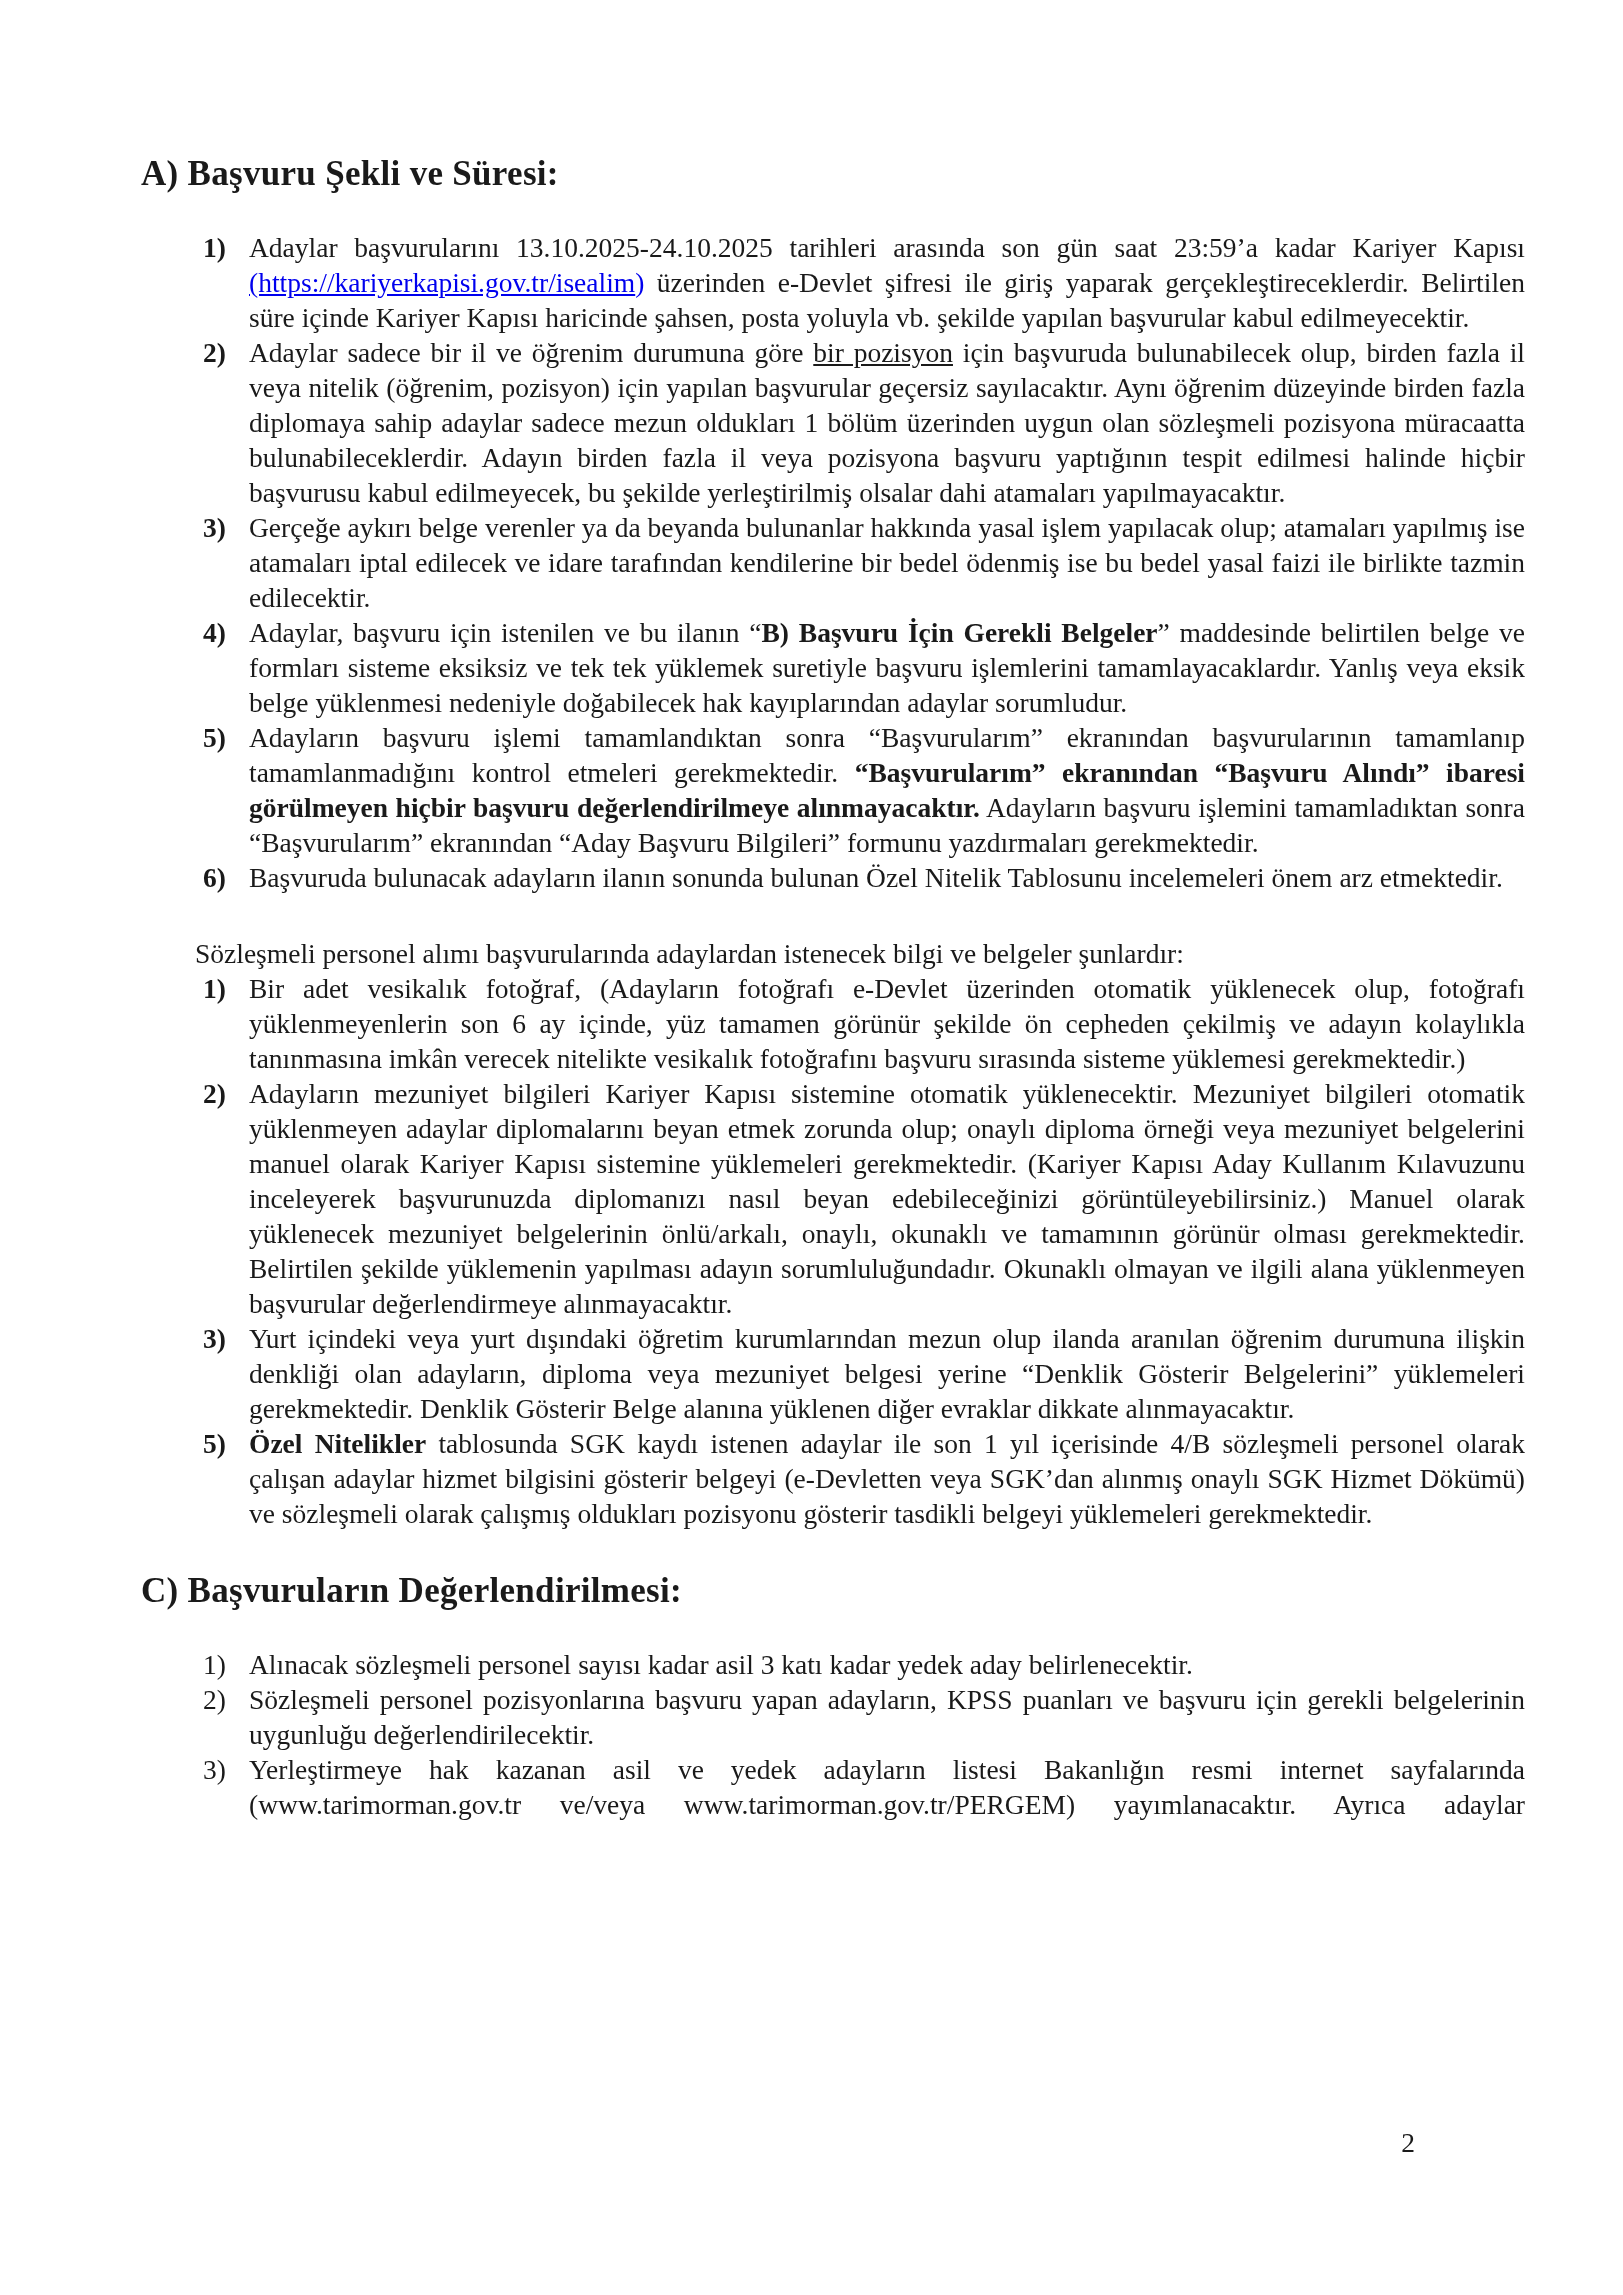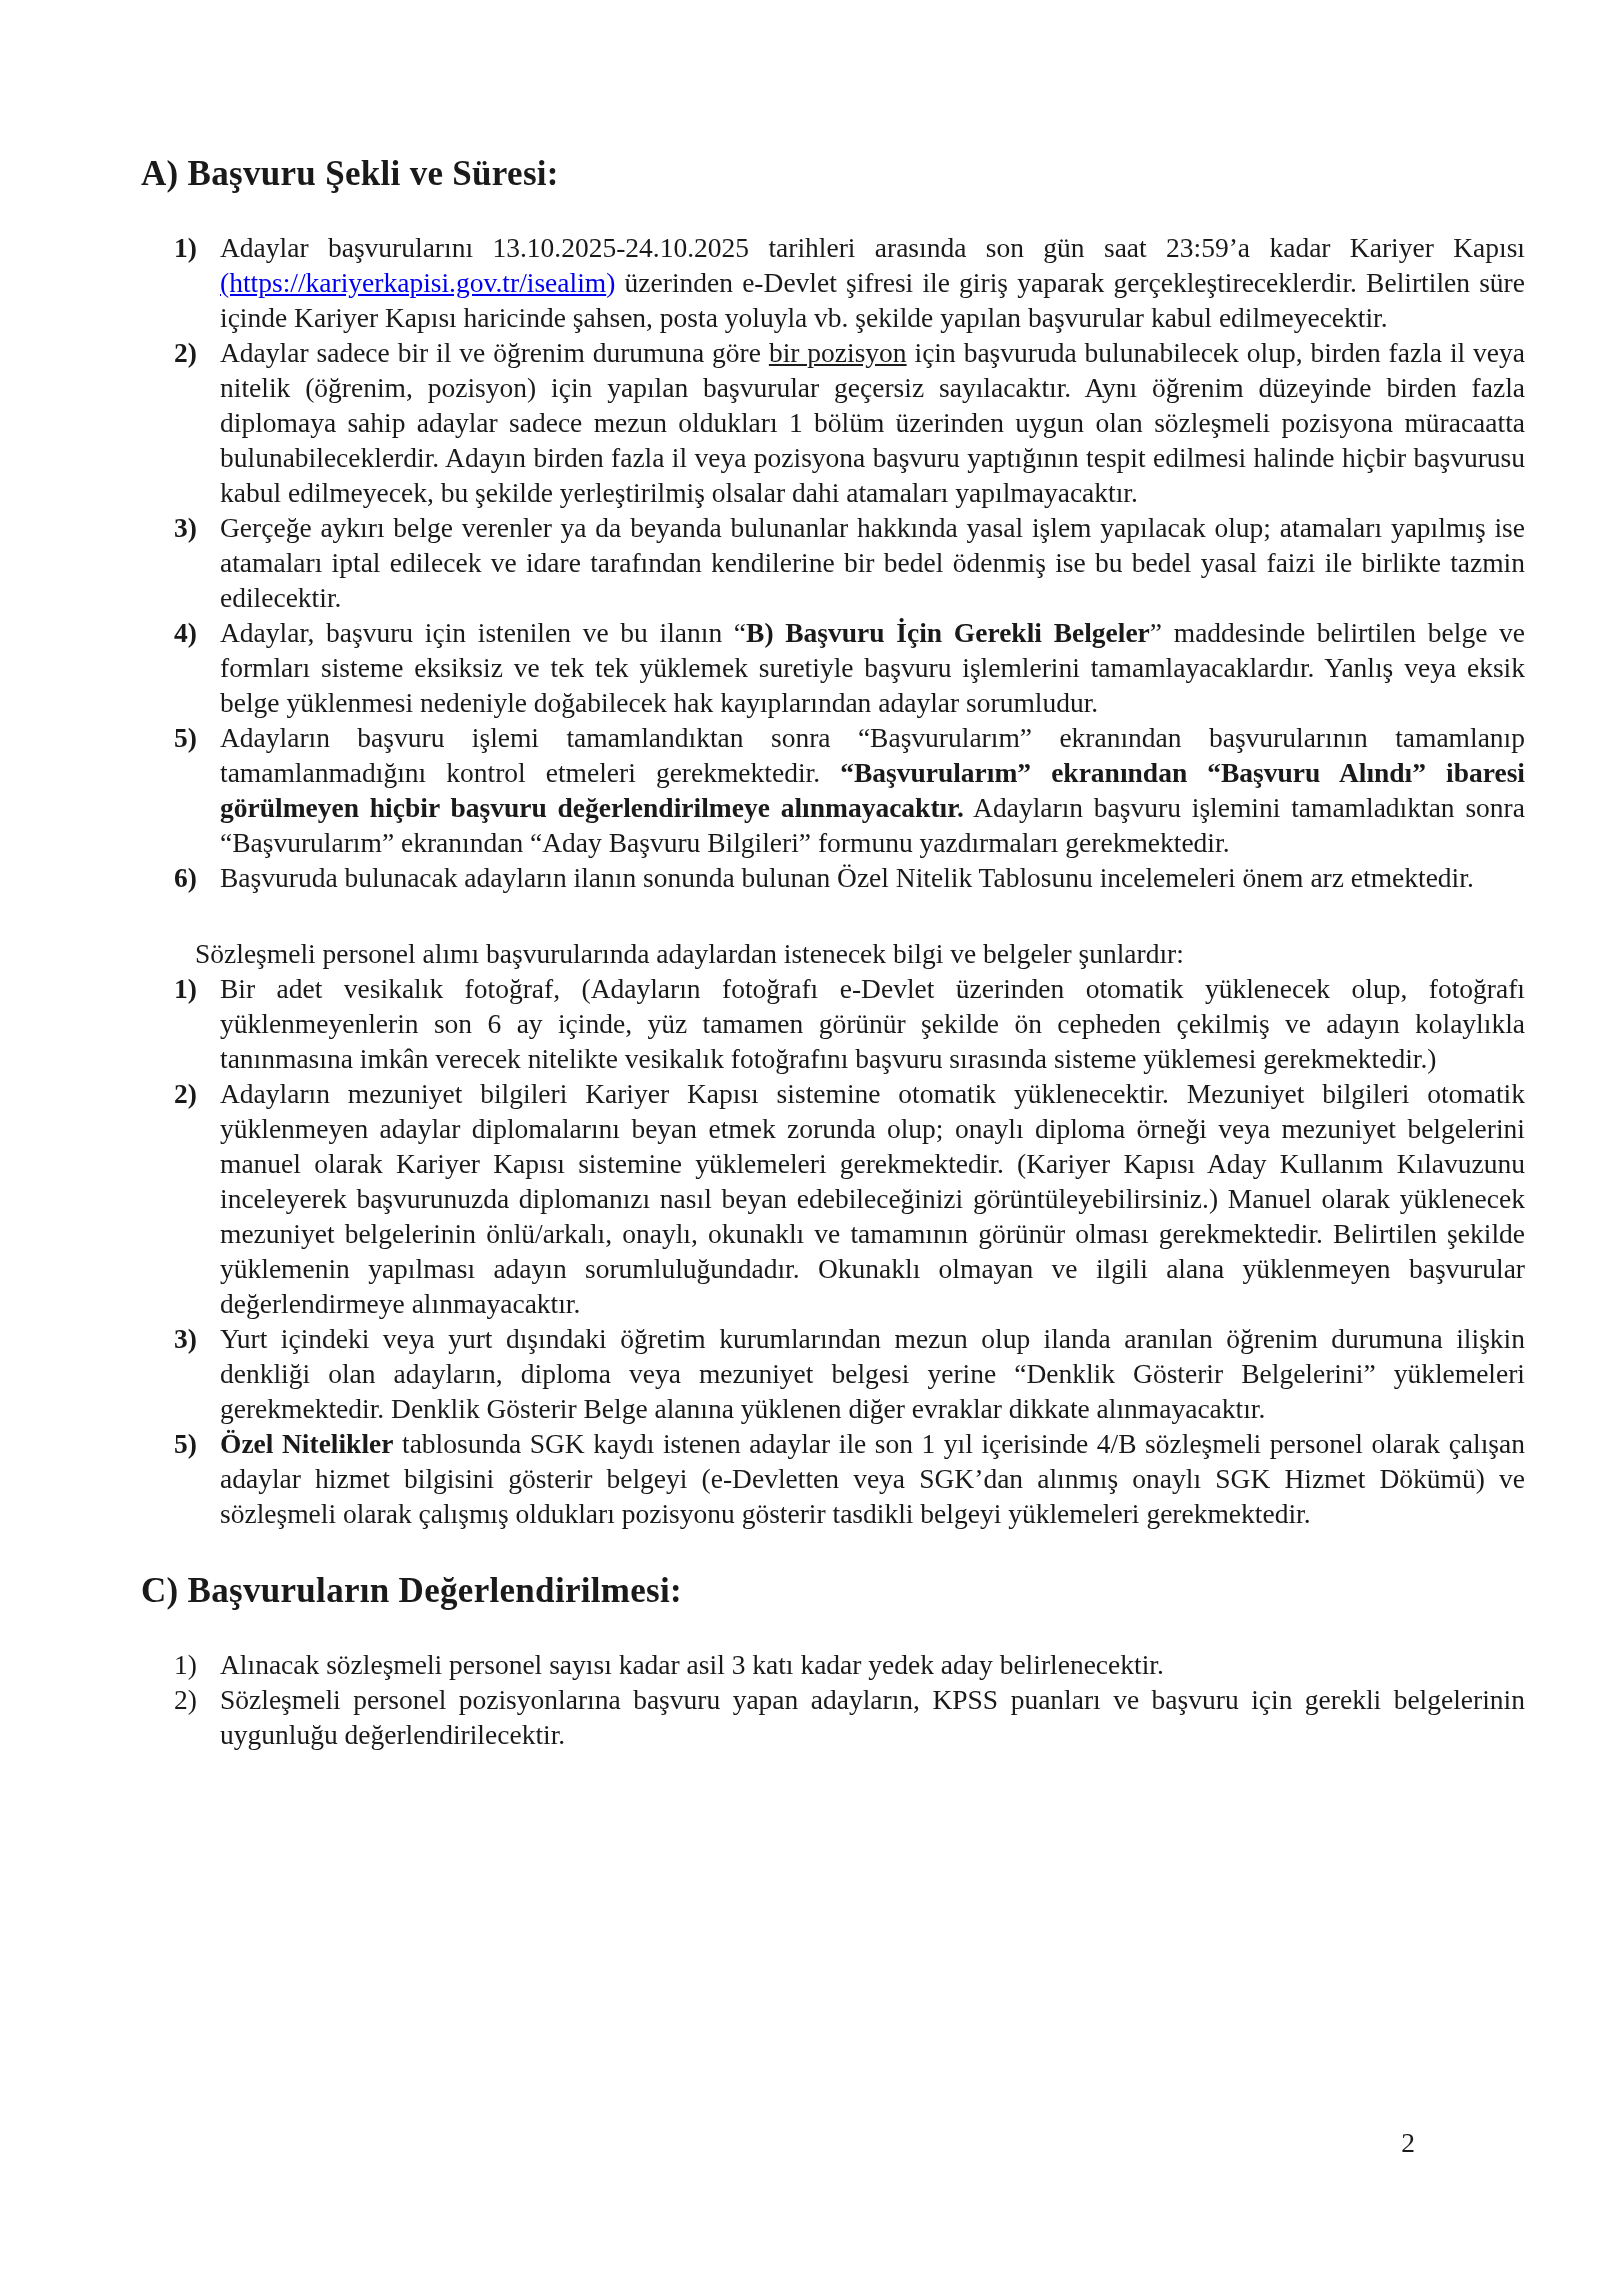--- a/index.html
+++ b/index.html
@@ -28,21 +28,21 @@
     font-weight: 700;
     margin: 0 0 37px 0;
     letter-spacing: 0.3px;
   }
   .sec-intro {
     margin: 0 0 0 54px;
     text-align: justify;
   }
   ol.items {
     list-style: none;
-    margin: 0 0 0 33px;
+    margin: 0 0 0 62px;
     padding: 0;
   }
   li.item {
     text-align: justify;
     padding-left: 46px;
     hyphens: none;
   }
   li.item.justify-last { text-align-last: justify; }
   .num {
     display: inline-block;
@@ -90,18 +90,19 @@
         <li class="item"><span class="num nb">2)</span><span class="txt"><span>Adayların mezuniyet bilgileri Kariyer Kapısı sistemine otomatik yüklenecektir. Mezuniyet bilgileri otomatik yüklenmeyen adaylar diplomalarını beyan etmek zorunda olup; onaylı diploma örneği veya mezuniyet belgelerini manuel olarak Kariyer Kapısı sistemine yüklemeleri gerekmektedir. (Kariyer Kapısı Aday Kullanım Kılavuzunu inceleyerek başvurunuzda diplomanızı nasıl beyan edebileceğinizi görüntüleyebilirsiniz.) Manuel olarak yüklenecek mezuniyet belgelerinin önlü/arkalı, onaylı, okunaklı ve tamamının görünür olması gerekmektedir. Belirtilen şekilde yüklemenin yapılması adayın sorumluluğundadır. Okunaklı olmayan ve ilgili alana yüklenmeyen başvurular değerlendirmeye alınmayacaktır.</span></span></li>
         <li class="item"><span class="num nb">3)</span><span class="txt"><span>Yurt içindeki veya yurt dışındaki öğretim kurumlarından mezun olup ilanda aranılan öğrenim durumuna ilişkin denkliği olan adayların, diploma veya mezuniyet belgesi yerine “Denklik Gösterir Belgelerini” yüklemeleri gerekmektedir. Denklik Gösterir Belge alanına yüklenen diğer evraklar dikkate alınmayacaktır.</span></span></li>
         <li class="item"><span class="num nb">5)</span><span class="txt"><span class="run-b">Özel Nitelikler</span><span> tablosunda SGK kaydı istenen adaylar ile son 1 yıl içerisinde 4/B sözleşmeli personel olarak çalışan adaylar hizmet bilgisini gösterir belgeyi (e-Devletten veya SGK’dan alınmış onaylı SGK Hizmet Dökümü) ve sözleşmeli olarak çalışmış oldukları pozisyonu gösterir tasdikli belgeyi yüklemeleri gerekmektedir.</span></span></li>
       </ol>
     </section>
     <section class="sec">
       <h2 class="sec-title">C) Başvuruların Değerlendirilmesi:</h2>
       <ol class="items">
         <li class="item"><span class="num">1)</span><span class="txt"><span>Alınacak sözleşmeli personel sayısı kadar asil 3 katı kadar yedek aday belirlenecektir.</span></span></li>
         <li class="item"><span class="num">2)</span><span class="txt"><span>Sözleşmeli personel pozisyonlarına başvuru yapan adayların, KPSS puanları ve başvuru için gerekli belgelerinin uygunluğu değerlendirilecektir.</span></span></li>
+        <li class="item justify-last"><span class="num">3)</span><span class="txt"><span>Yerleştirmeye hak kazanan asil ve yedek adayların listesi Bakanlığın resmi internet sayfalarında (www.tarimorman.gov.tr ve/veya www.tarimorman.gov.tr/PERGEM) yayımlanacaktır. Ayrıca adaylar</span></span></li>
       </ol>
     </section>
   </div>
 
 <div class="pagenum">2</div>
 
 
 </body></html>

